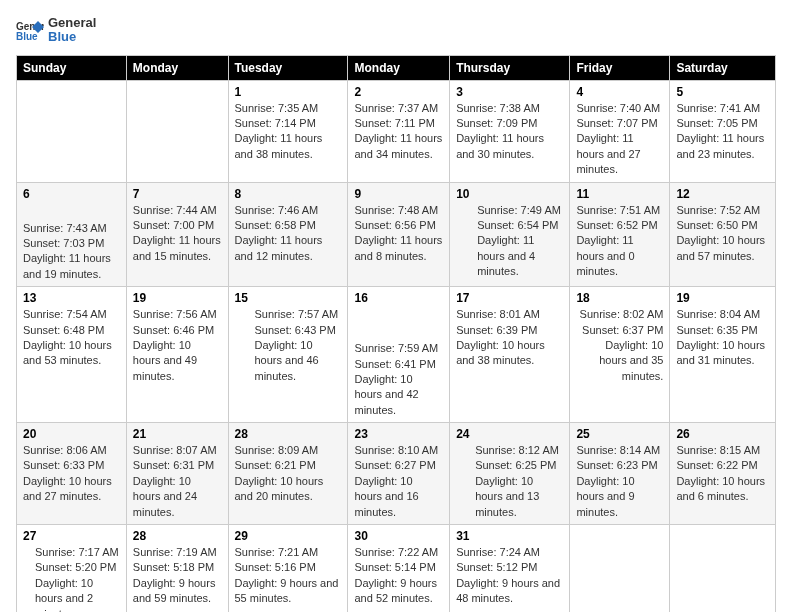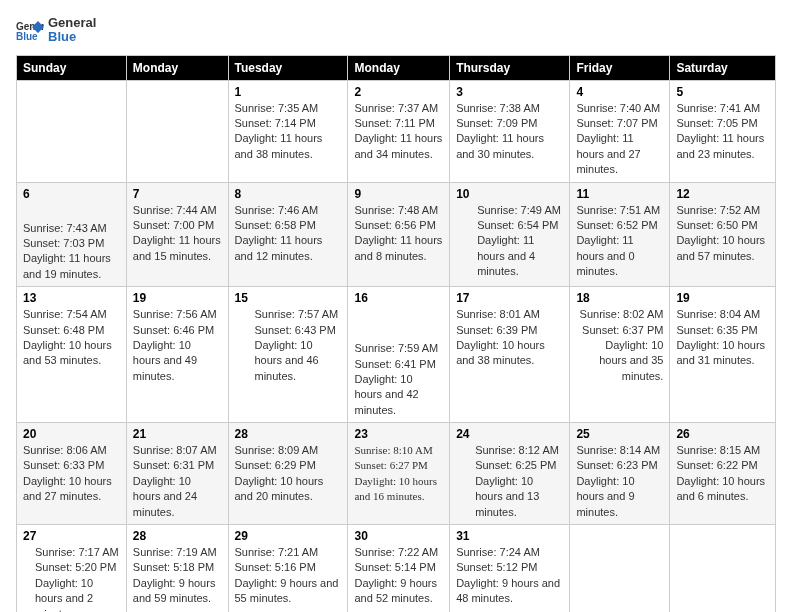--- a/index.html
+++ b/index.html
@@ -214,26 +214,26 @@
         </td>
         <td>
           <div class="day-num">21</div>
           <div class="day-info" style="white-space: pre-line;">Sunrise: 8:07 AM
 Sunset: 6:31 PM
 Daylight: 10 hours and 24 minutes.</div>
         </td>
         <td>
           <div class="day-num">28</div>
           <div class="day-info" style="white-space: pre-line;">Sunrise: 8:09 AM
-Sunset: 6:29 PM
+Sunset: 6:21 PM
 Daylight: 10 hours and 20 minutes.</div>
         </td>
         <td>
           <div class="day-num">23</div>
-          <div class="day-info" style="white-space: pre-line; font-family: Liberation Serif, serif;">Sunrise: 8:10 AM
+          <div class="day-info" style="white-space: pre-line;">Sunrise: 8:10 AM
 Sunset: 6:27 PM
 Daylight: 10 hours and 16 minutes.</div>
         </td>
         <td>
           <div class="day-num">24</div>
           <div class="day-info" style="white-space: pre-line; margin-left: 19px;">Sunrise: 8:12 AM
 Sunset: 6:25 PM
 Daylight: 10 hours and 13 minutes.</div>
         </td>
         <td>

